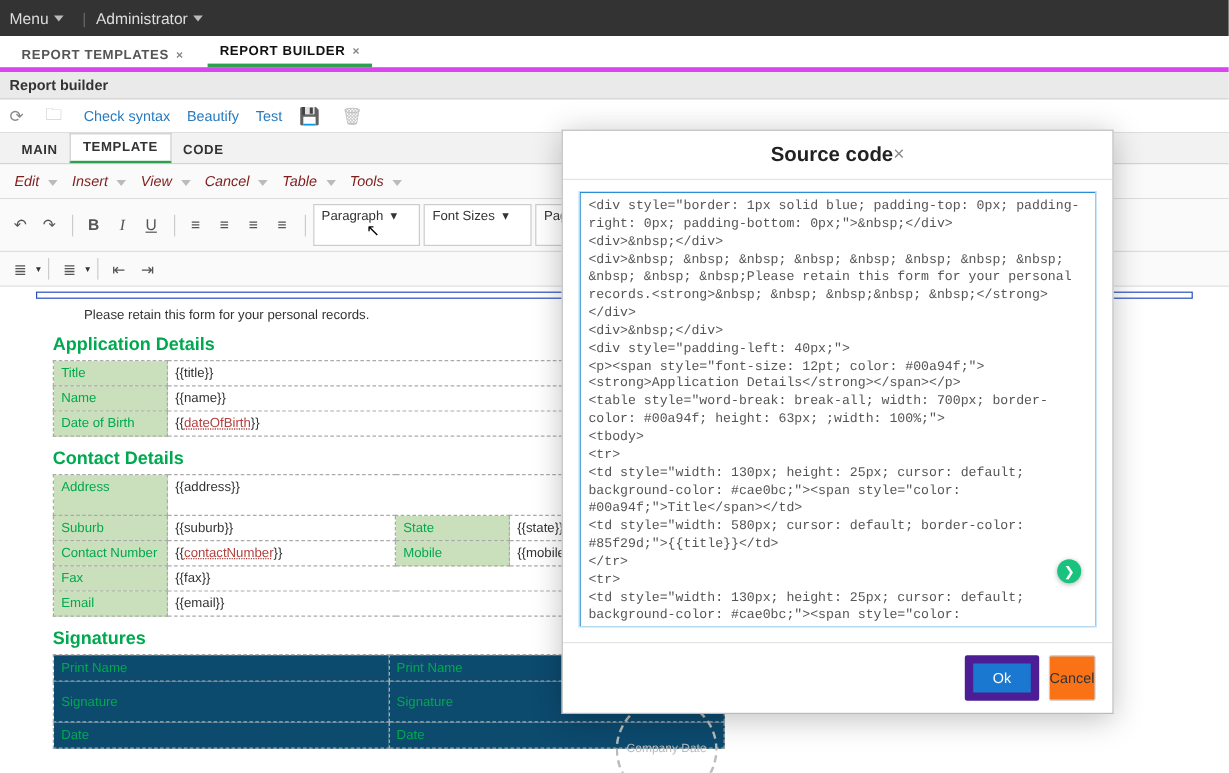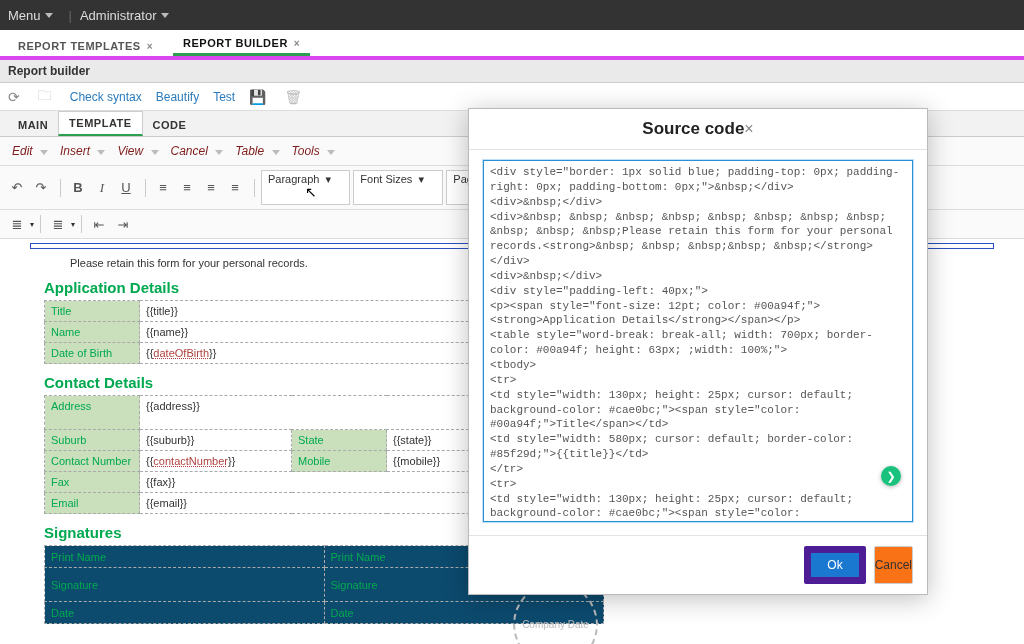--- a/index.html
+++ b/index.html
@@ -187,21 +187,21 @@
 
   <div class="section-title">Contact Details</div>
   <table class="form">
     <tbody>
         <tr>
           <td class="lbl" style="height:34px">Address</td>
           <td class="val" colspan="3"><span>{{address}}</span></td>
         </tr>
     <tr>
       <td class="lbl">Suburb</td>
-      <td class="val" style="width:152px"><span>{{suburb}}</span></td>
+      <td class="val" style="width:190px"><span>{{suburb}}</span></td>
       <td class="lbl" style="width:50px">State</td>
       <td class="val"><span>{{state}}</span></td>
     </tr>
     <tr>
       <td class="lbl">Contact Number</td>
       <td class="val">{{<span class="tok">contactNumber</span>}}</td>
       <td class="lbl">Mobile</td>
       <td class="val"><span>{{mobile}}</span></td>
     </tr>
     <tr>

